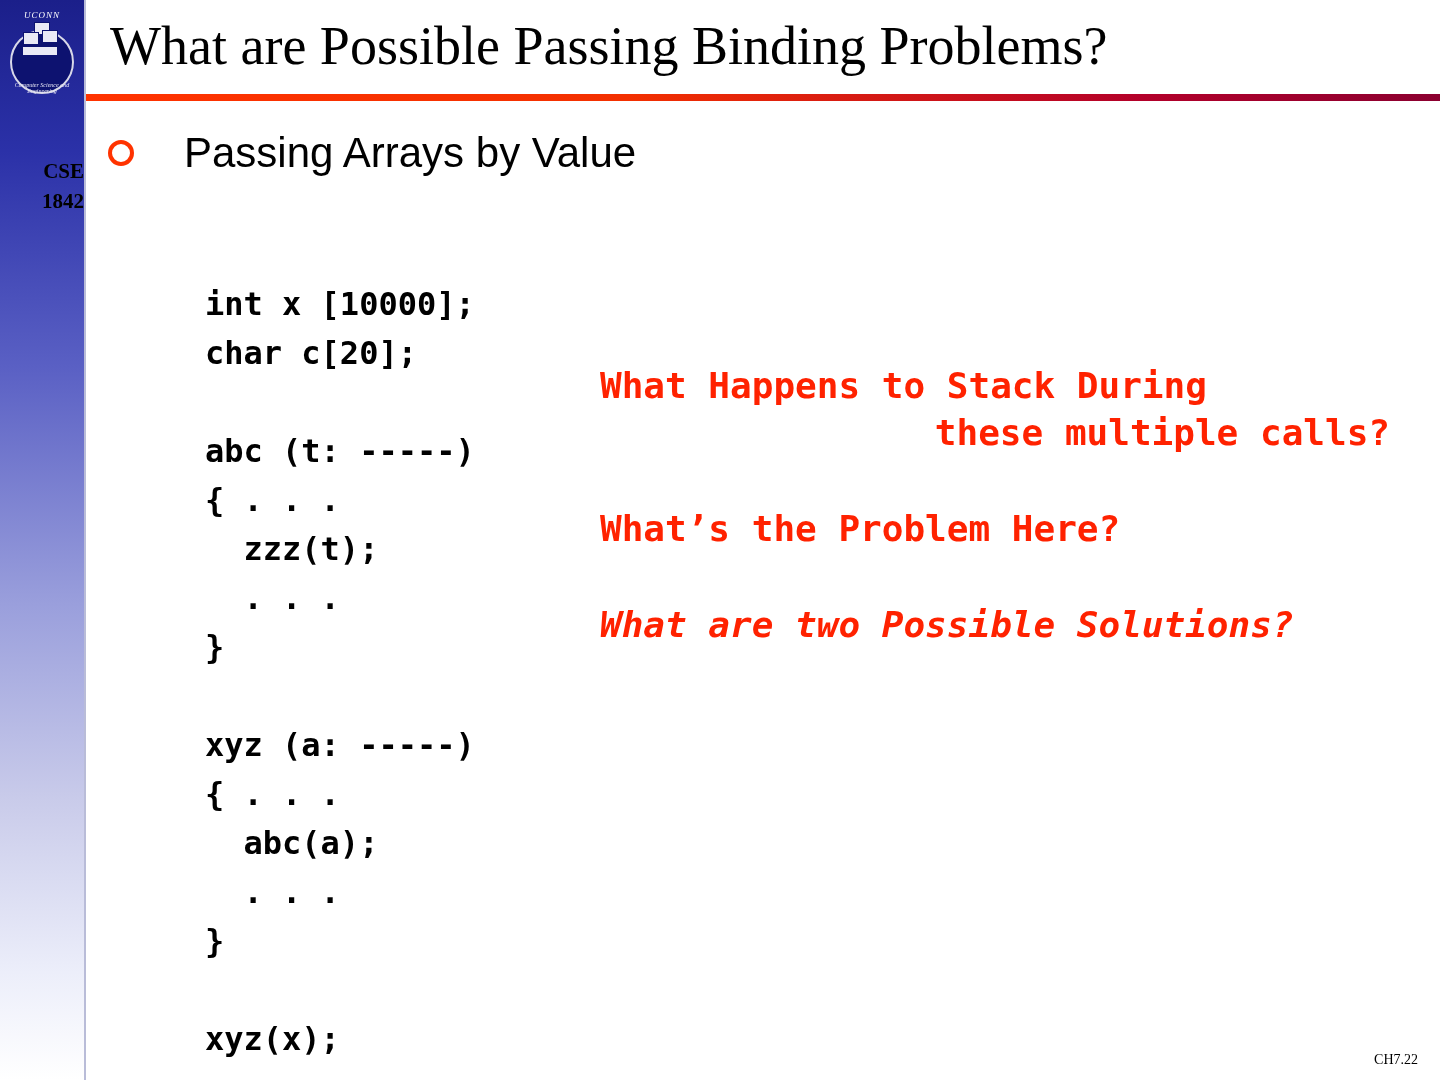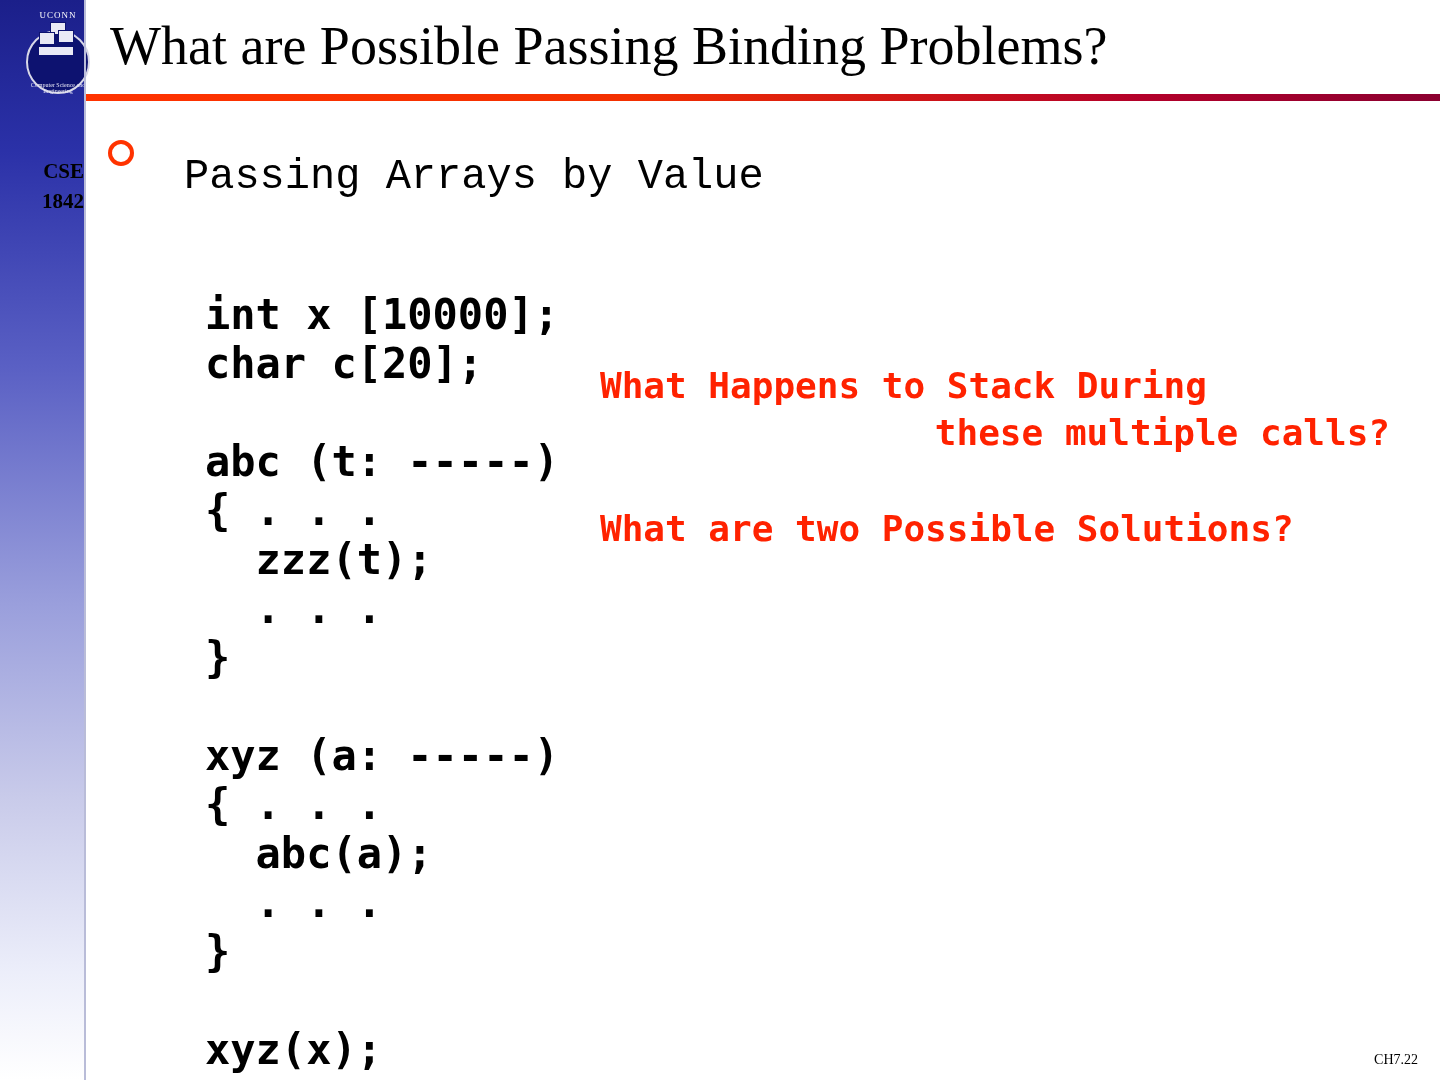--- a/index.html
+++ b/index.html
@@ -19,24 +19,25 @@
   .sidebar {
     position: absolute;
     left: 0;
     top: 0;
     width: 84px;
     height: 1080px;
     background: linear-gradient(to bottom, #1b1f8a 0%, #2b31a8 14%, #5a60c4 34%, #9a9fdc 56%, #c9cbea 74%, #eceefa 90%, #ffffff 100%);
   }
   .sidebar-seal {
     position: absolute;
-    left: 24px;
+    left: 8px;
     top: 8px;
     width: 68px;
     height: 110px;
+    font-style: italic;
   }
   .seal-circle {
     position: absolute;
     left: 2px;
     top: 22px;
     width: 64px;
     height: 64px;
     border-radius: 50%;
     background: #0d1270;
     border: 2px solid #d8d8e8;
@@ -145,52 +146,51 @@
     border: 4px solid #ff3300;
     border-radius: 50%;
     margin-top: 14px;
     box-sizing: border-box;
   }
   .bullet-text {
     margin-left: 50px;
     font-size: 42px;
     line-height: 54px;
     color: #000000;
-    font-family: Liberation Mono, monospace;
+    font-family: Liberation Sans, sans-serif;
     white-space: nowrap;
-    margin-top: 24px;
   }
 
   
   .code {
     position: absolute;
     left: 205px;
     top: 248px;
     font-family: "DejaVu Sans Mono", monospace;
     font-weight: bold;
-    font-size: 42px;
+    font-size: 32px;
     line-height: 49px;
     color: #000000;
     white-space: pre;
   }
 
   
   .questions {
     position: absolute;
     left: 600px;
     top: 362px;
     width: 790px;
     font-family: "DejaVu Sans Mono", monospace;
     font-weight: bold;
     font-size: 36px;
     line-height: 47px;
     color: #ff2200;
   }
   .q-block { margin-bottom: 49px; }
-  .q-block:last-child { margin-bottom: 12px; }
+  .q-block:last-child { margin-bottom: 12px; font-style: italic; }
   .q-line-1 { text-align: left; }
   .q-line-2 { text-align: right; padding-left: 74px; }
 
   
   .footer-page {
     position: absolute;
     right: 22px;
     bottom: 12px;
     font-size: 14px;
     color: #000000;
@@ -243,17 +243,20 @@
 }
 
 xyz(x);</pre>
 
 <div class="questions">
   <div class="q-block">
     <div class="q-line-1">What Happens to Stack During</div>
     <div class="q-line-2">these multiple calls?</div>
   </div>
   <div class="q-block">
+    <div class="q-line-1">What’s the Problem Here?</div>
+  </div>
+  <div class="q-block">
     <div class="q-line-1">What are two Possible Solutions?</div>
   </div>
 </div>
 
 <div class="footer-page">CH7.22</div>
 
 </body></html>

